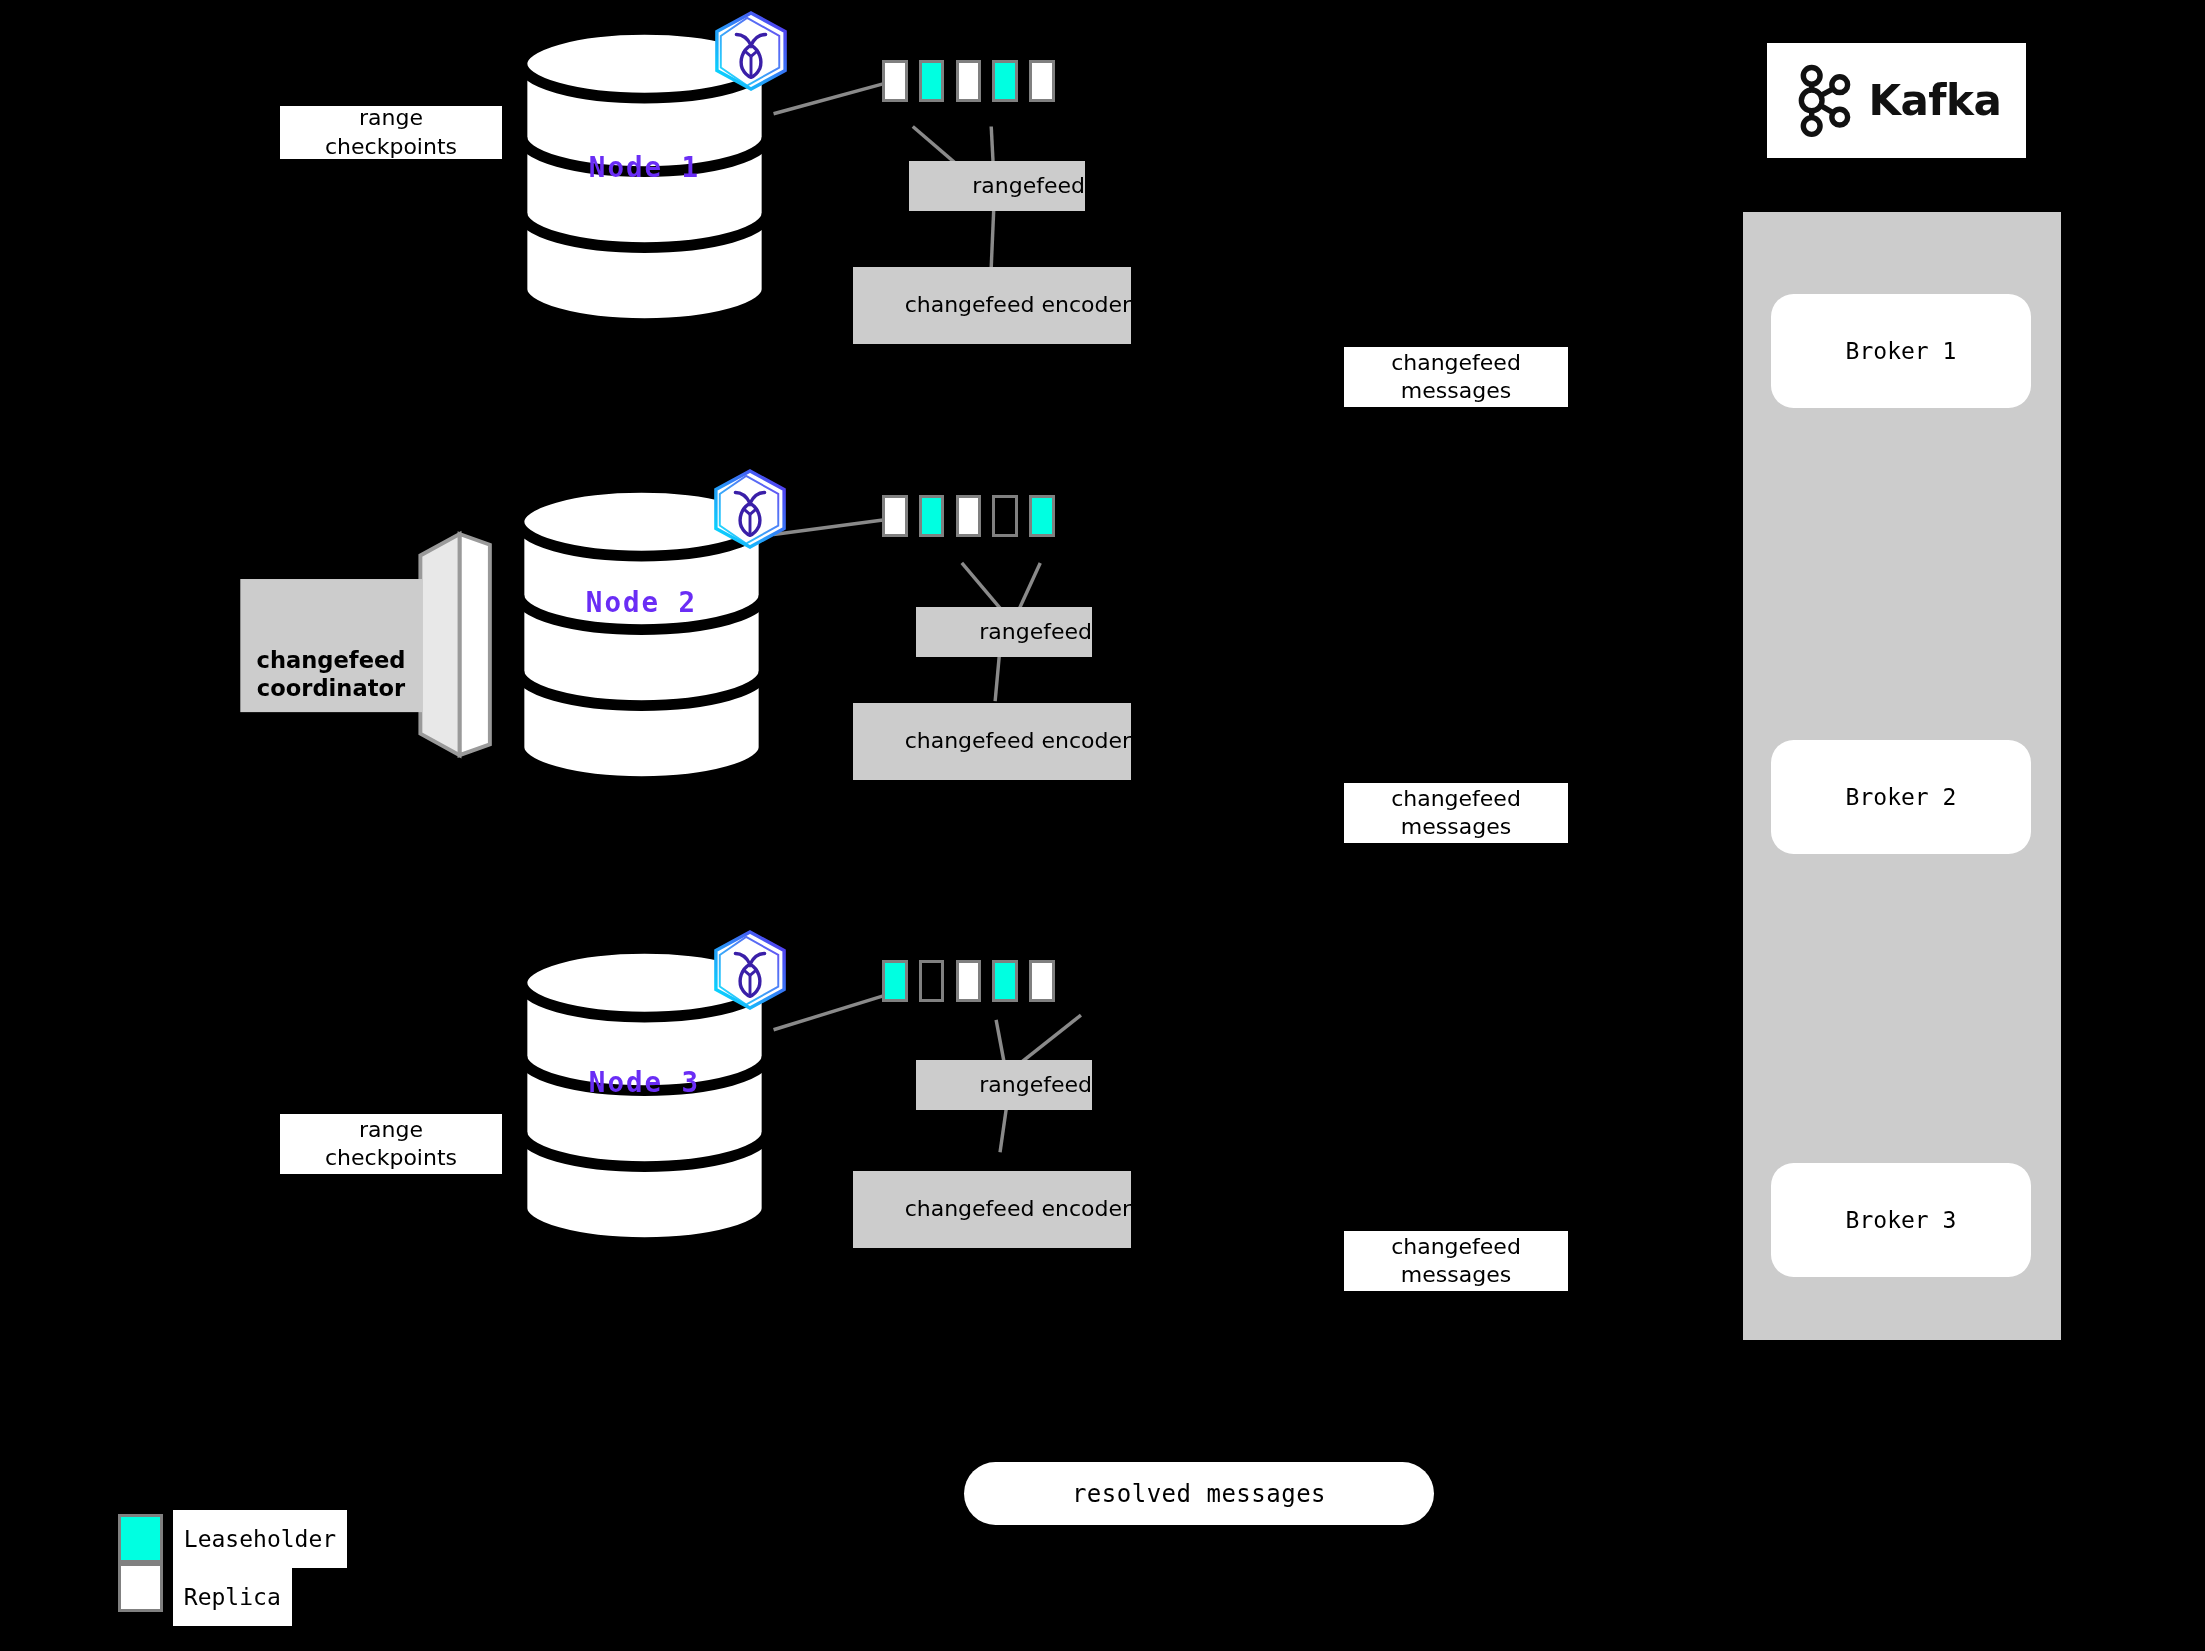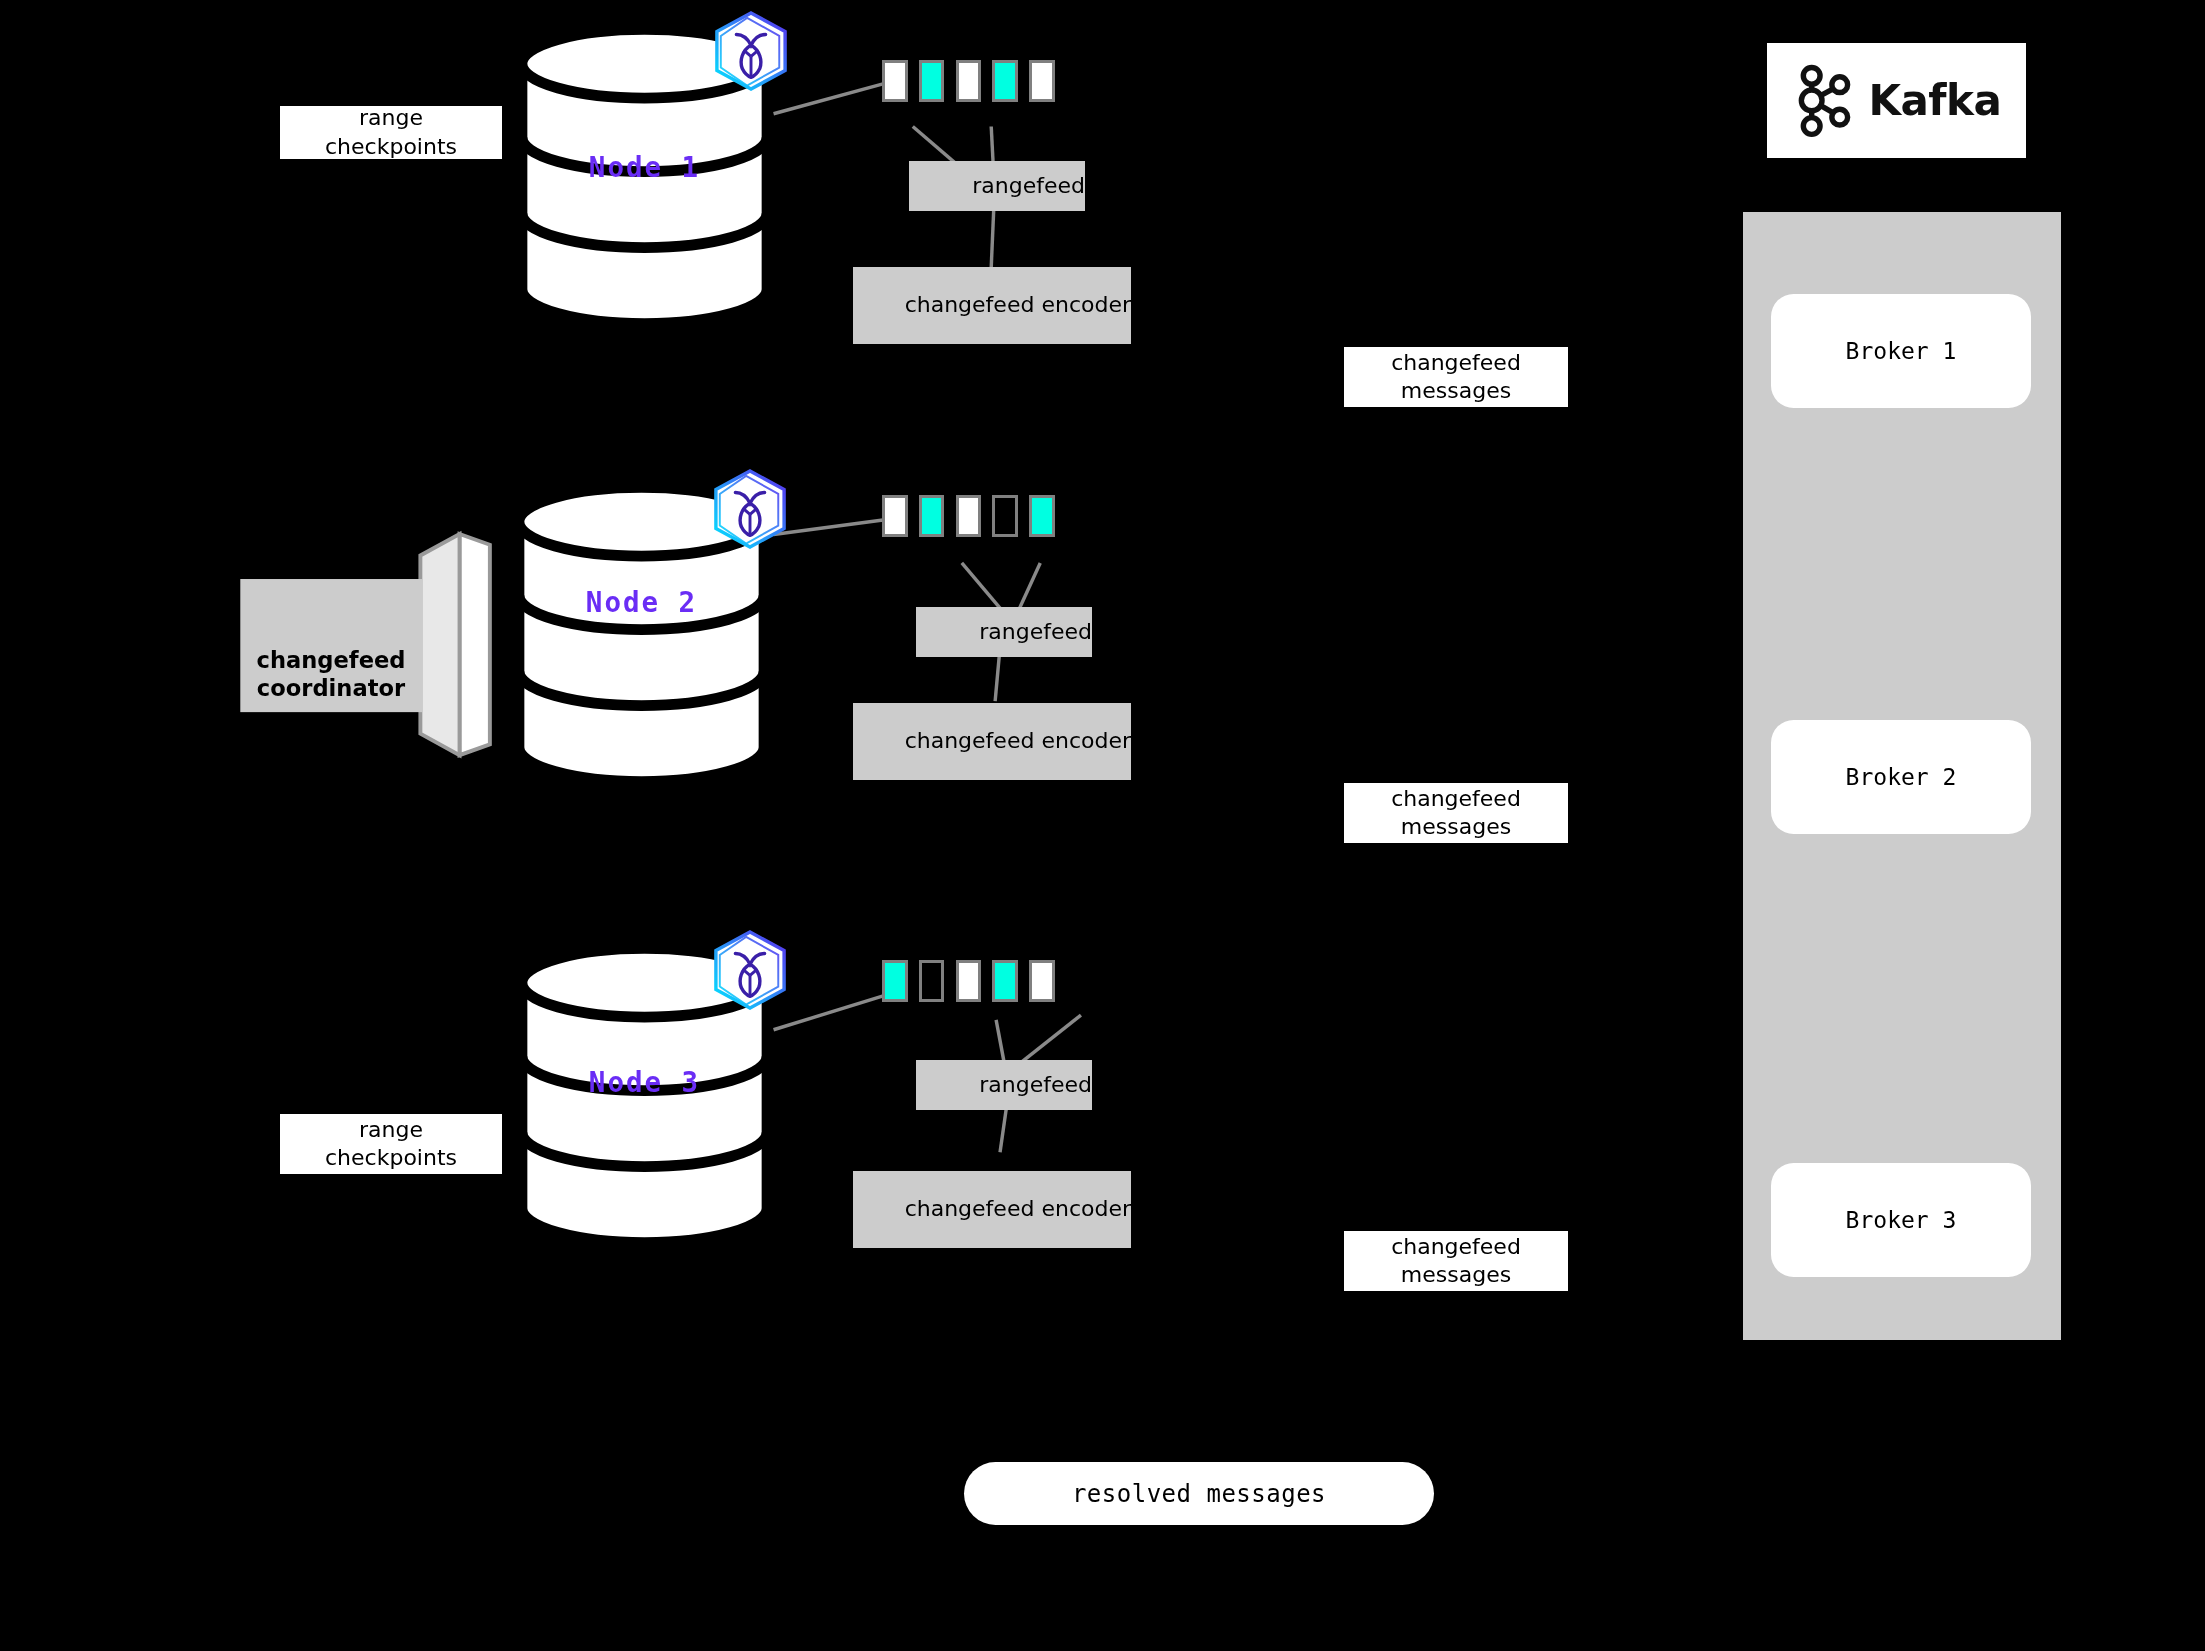--- a/index.html
+++ b/index.html
@@ -363,26 +363,36 @@
       </svg>
     </span>
     <span class="kword">Kafka</span>
   </div>
 
   <div class="kafka-panel" style="left:1743px;top:212px;width:318px;height:1128px;"></div>
 
   <div class="broker" style="left:1771px;top:294px;width:260px;height:114px;">
     <span>Broker 1</span>
   </div>
-  <div class="broker" style="left:1771px;top:720px;width:260px;height:114px;">
+  <div class="broker" style="left:1771px;top:740px;width:260px;height:114px;">
     <span>Broker 2</span>
   </div>
   <div class="broker" style="left:1771px;top:1163px;width:260px;height:114px;">
     <span>Broker 3</span>
   </div>
 
   <div class="pill" style="left:964px;top:1462px;width:470px;height:63px;">
     <span>resolved messages</span>
   </div>
 
+  <div class="legend" style="left:118px;top:1510px;width:294px;height:118px;">
+    <div class="legend-text" style="left:55px;top:0px;height:58px;">
+      <span>Leaseholder</span>
+    </div>
+    <div class="legend-text" style="left:55px;top:58px;height:58px;">
+      <span>Replica</span>
+    </div>
+    <div class="legend-swatch leaseholder" style="left:0px;top:4.4px;"></div>
+    <div class="legend-swatch replica" style="left:0px;top:53px;"></div>
+  </div>
 
 </div>
 
 
 </body></html>

